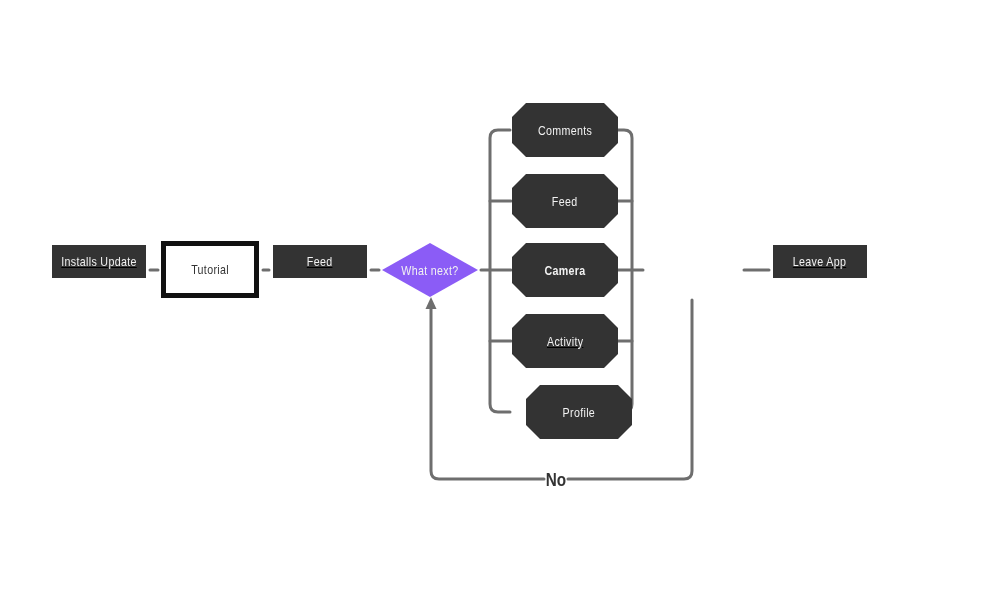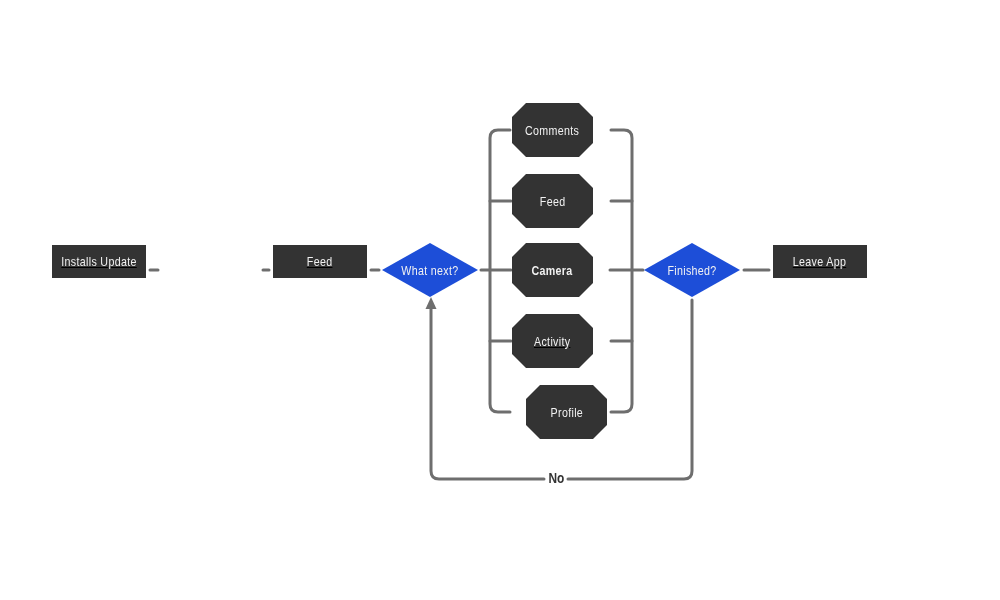--- a/index.html
+++ b/index.html
@@ -44,40 +44,40 @@
     text-decoration: underline;
   }
   .rect-outline {
     width: 98px;
     height: 57px;
     background: #ffffff;
     border: 5px solid #111111;
   }
   .rect-outline .lbl { color: #333333; }
   .octagon {
-    width: 81px;
+    width: 106px;
     height: 54px;
     background: #333333;
     clip-path: polygon(14px 0, calc(100% - 14px) 0, 100% 14px,
                        100% calc(100% - 14px), calc(100% - 14px) 100%,
                        14px 100%, 0 calc(100% - 14px), 0 14px);
   }
   .diamond {
     width: 96px;
     height: 54px;
-    background: #1d4ed8;
+    background: #8b5cf6;
     clip-path: polygon(50% 0, 100% 50%, 50% 100%, 0 50%);
   }
   .edge-label {
     position: absolute;
     left: 538px;
     top: 470px;
     width: 36px;
     text-align: center;
-    font-size: 14px;
+    font-size: 18px;
     font-weight: bold;
     color: #333333;
   }
   .edge-label .lbl2 {
     display: inline-block;
     transform: scaleX(0.85);
     color: #333333;
   }
 </style>
 </head>
@@ -108,20 +108,23 @@
       <path d="M 692 300 L 692 471 Q 692 479 684 479 L 568 479"></path>
       <path d="M 544 479 L 439 479 Q 431 479 431 471 L 431 309"></path>
     </g>
     <polygon points="431,297 425.5,309 436.5,309" fill="#6e6e6e"></polygon>
   </svg>
 
   <div class="node rect-dark" style="left:52px; top:245px;">
     <span class="lbl">Installs Update</span>
   </div>
 
+  <div class="node rect-outline" style="left:161px; top:241px;">
+    <span class="lbl">Tutorial</span>
+  </div>
 
   <div class="node rect-dark" style="left:273px; top:245px;">
     <span class="lbl">Feed</span>
   </div>
 
   <div class="node diamond" style="left:382px; top:243px;">
     <span class="lbl">What next?</span>
   </div>
 
   <div class="node octagon" style="left:512px; top:103px;">
@@ -137,23 +140,20 @@
   </div>
 
   <div class="node octagon" style="left:512px; top:314px;text-decoration:underline;">
     <span class="lbl">Activity</span>
   </div>
 
   <div class="node octagon" style="left:526px; top:385px;">
     <span class="lbl">Profile</span>
   </div>
 
-  <div class="node diamond" style="left:644px; top:243px;">
-    <span class="lbl">Finished?</span>
-  </div>
 
   <div class="node rect-dark" style="left:773px; top:245px;text-align:center;">
     <span class="lbl">Leave App</span>
   </div>
 
   <div class="edge-label">
     <span class="lbl2">No</span>
   </div>
 
 </div>

